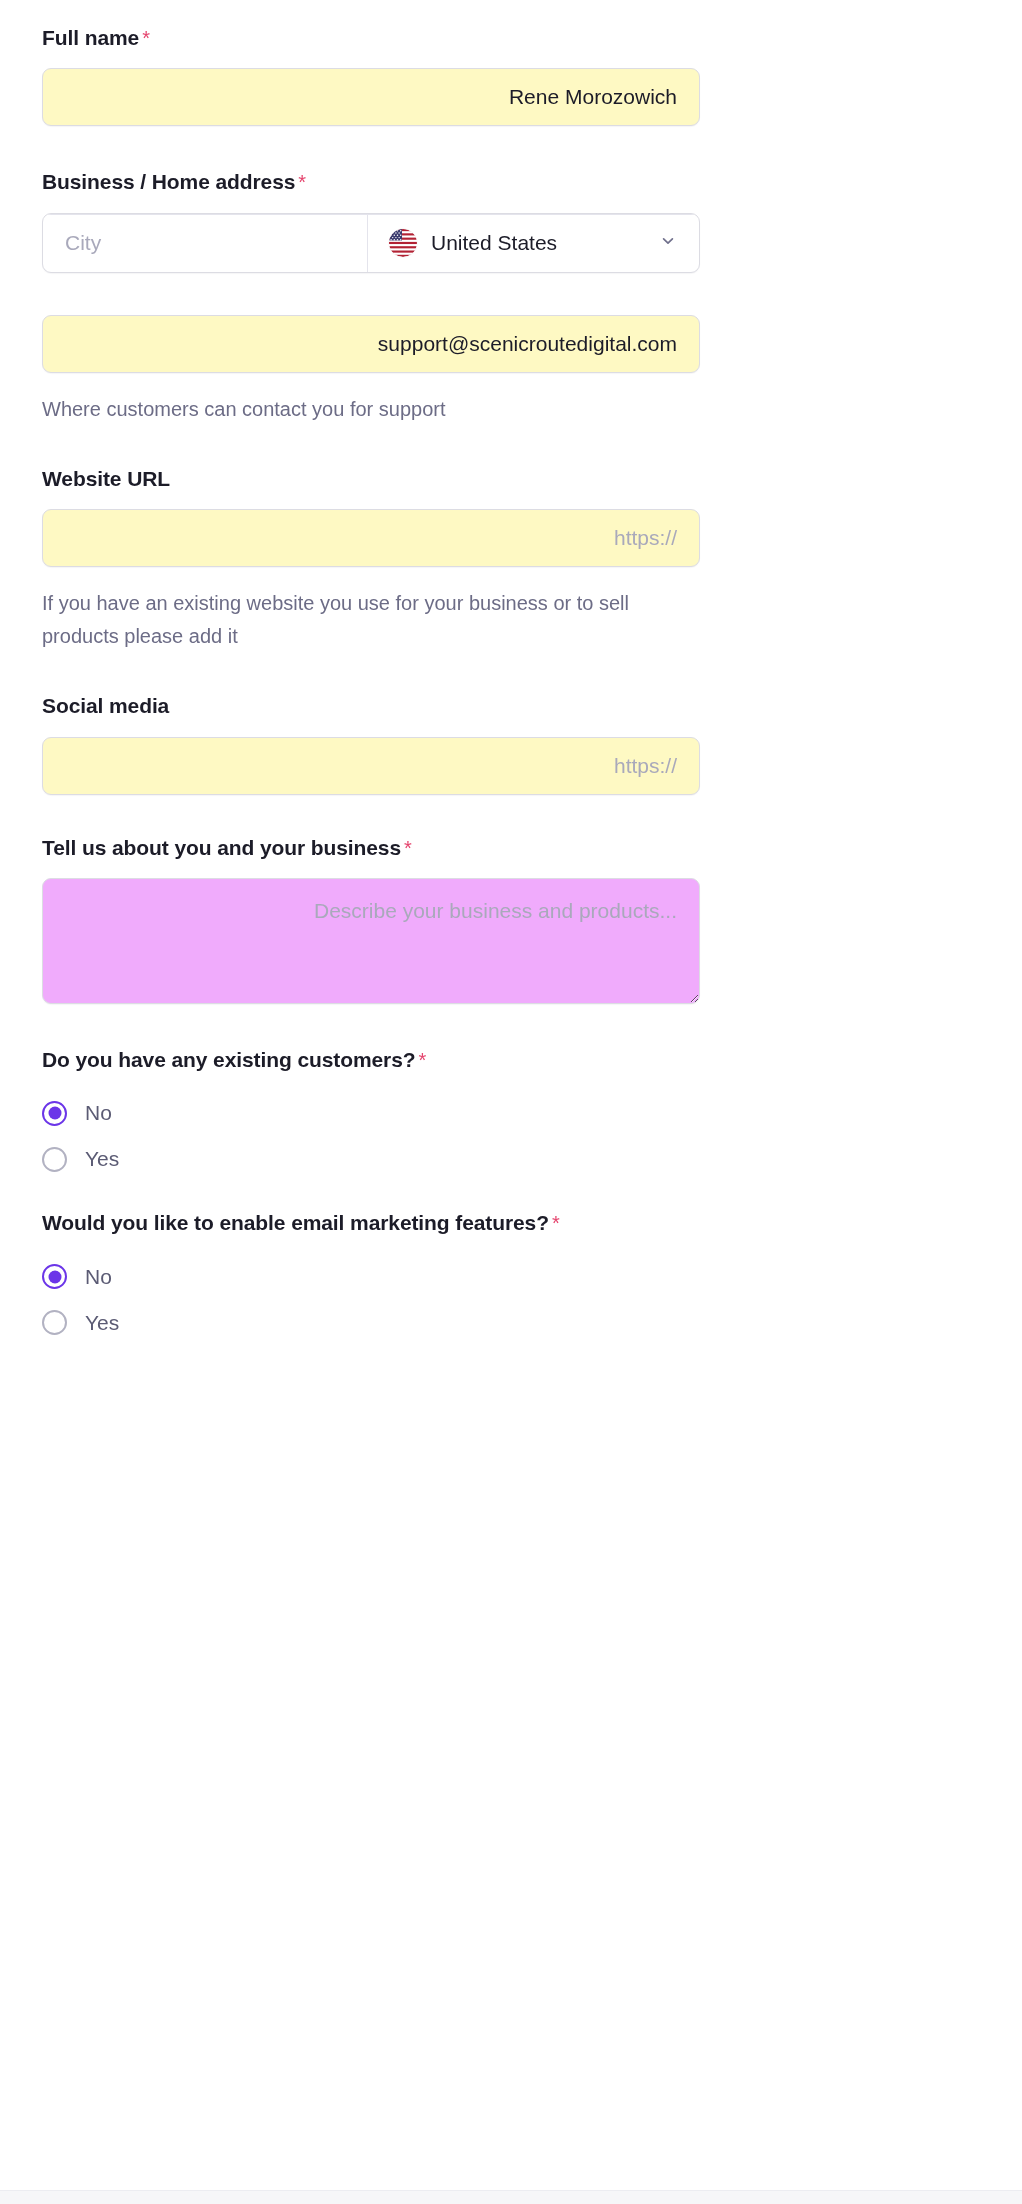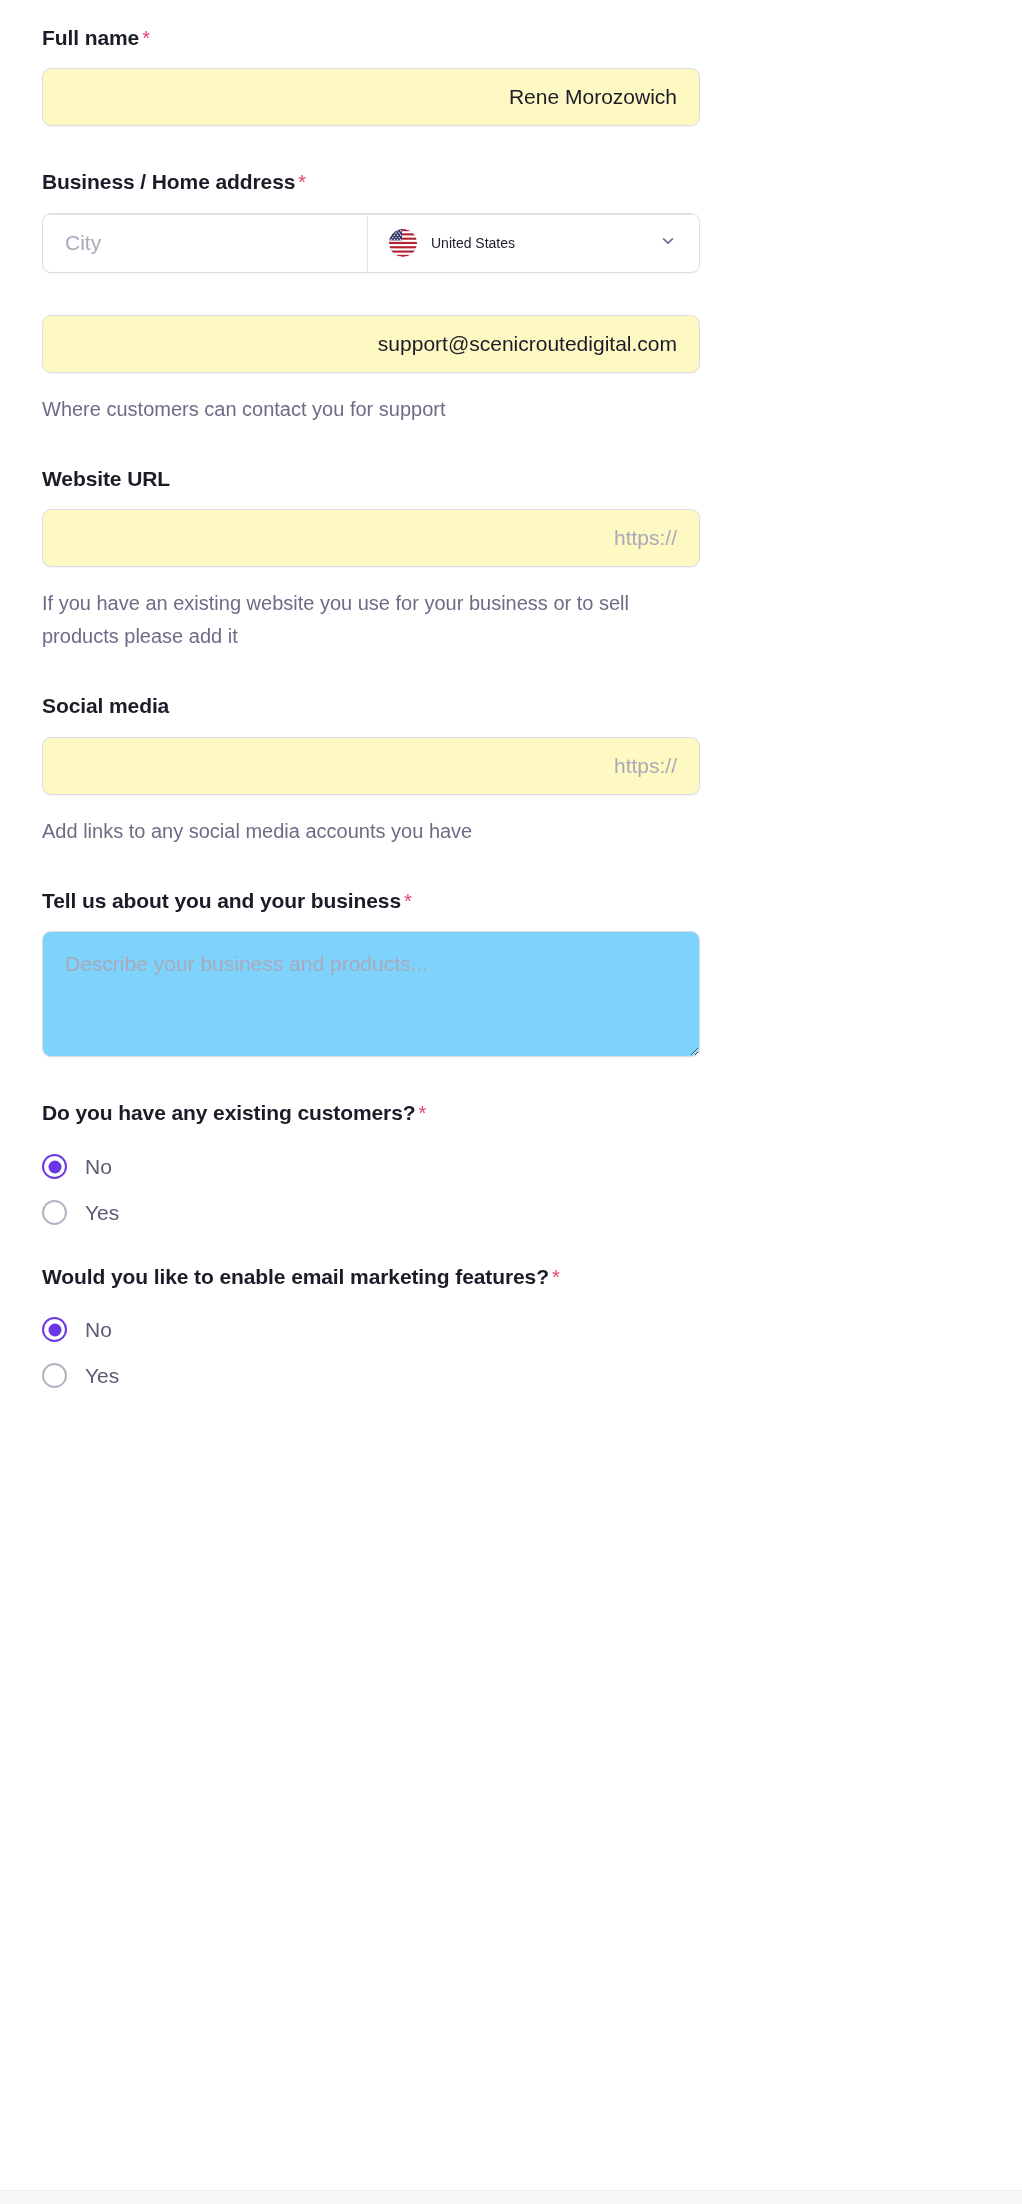--- a/index.html
+++ b/index.html
@@ -126,48 +126,49 @@
   .flag-icon {
     width: 28px;
     height: 28px;
     border-radius: 50%;
     overflow: hidden;
     flex: 0 0 28px;
     display: block;
     box-shadow: 0 0 0 0.5px rgba(0,0,0,0.06);
   }
   .country-name {
-    font-size: 14px;
+    font-size: 21px;
     color: #1c1c28;
     flex: 1 1 auto;
     white-space: nowrap;
   }
   .chev {
     flex: 0 0 auto;
     display: block;
     color: #70708c;
     margin-left: auto;
   }
 
   
   .textarea {
     display: block;
     width: 658px;
     height: 126px;
     border: 1px solid #dcdce3;
     border-radius: 9px;
-    background: #7dd3fc;
+    background: #f0abfc;
     font-family: "Liberation Sans", sans-serif;
     font-size: 21px;
     color: #1c1c28;
     padding: 17px 22px;
     outline: none;
     resize: vertical;
     line-height: 1.4;
     box-shadow: 0 1px 1px rgba(16,16,40,0.04);
+    text-align: right;
   }
   .textarea::placeholder { color: #a9a9bb; }
 
   
   .radio-list { margin-top: 4px; }
   .radio-row {
     display: flex;
     align-items: center;
     gap: 18px;
     height: 46px;
@@ -311,21 +312,20 @@
       <div class="helper">If you have an existing website you use for your business or to sell products please add it</div>
     </div>
 
     <div class="gap-a"></div>
 
     <div class="field">
       <label class="label">
         <span>Social media</span>
       </label>
       <input class="input" type="url" placeholder="https://" style="">
-      <div class="helper">Add links to any social media accounts you have</div>
     </div>
 
     <div class="gap-a"></div>
 
     <div class="field">
       <label class="label">
         <span>Tell us about you and your business</span><span class="req">*</span>
       </label>
       <textarea class="textarea" placeholder="Describe your business and products..." style=""></textarea>
     </div>

